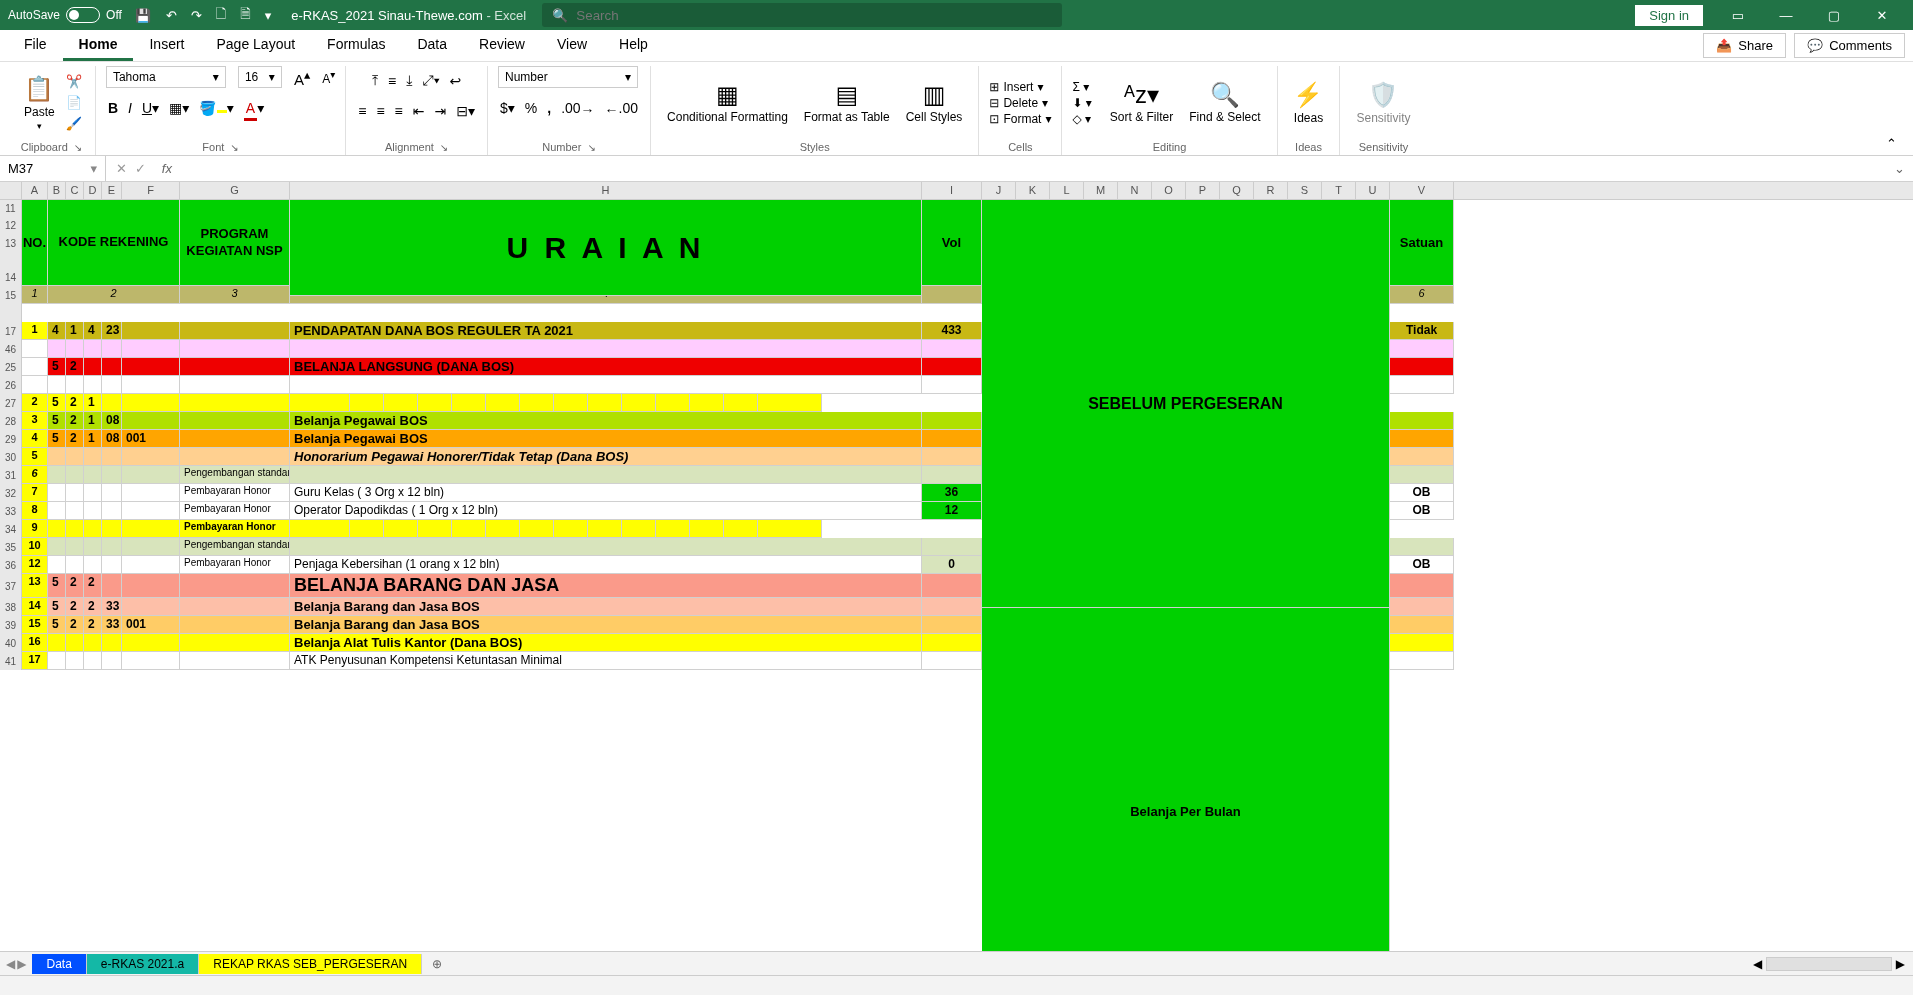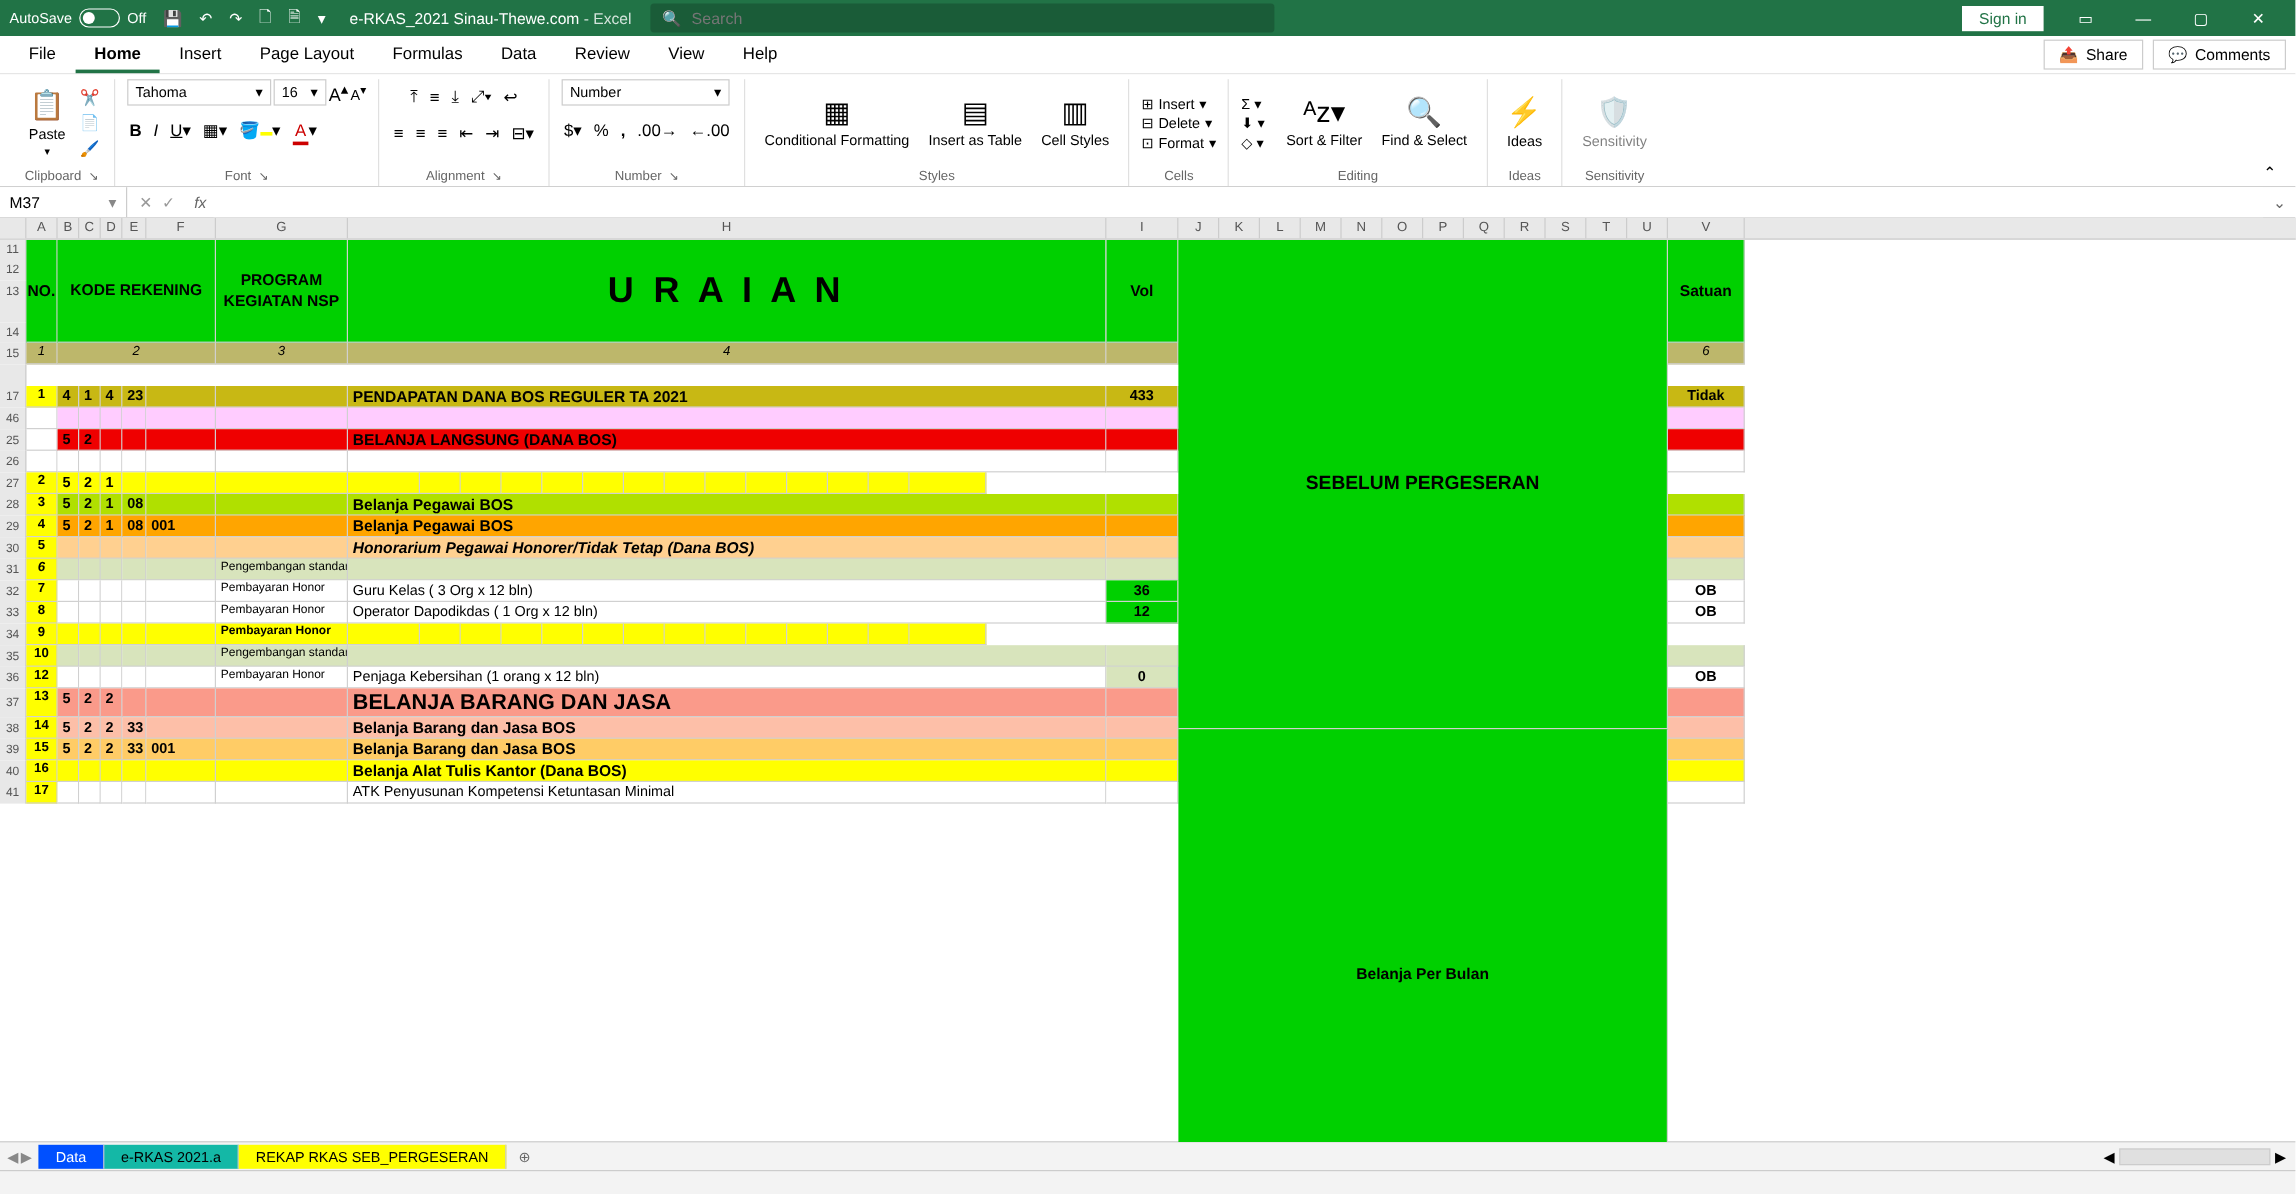--- a/index.html
+++ b/index.html
@@ -24,21 +24,21 @@
 .ribbon-tabs .right-actions .act{border:1px solid #ccc;padding:4px 12px;font-size:13px;display:flex;align-items:center;gap:6px;cursor:pointer}
 .ribbon{background:#fff;height:94px;display:flex;border-bottom:1px solid #d0d0d0;padding:4px 8px 0}
 .ribbon-group{border-right:1px solid #e0e0e0;padding:0 10px;display:flex;flex-direction:column}
 .ribbon-group:last-child{border-right:none}
 .ribbon-group-content{flex:1;display:flex;align-items:center;gap:4px}
 .ribbon-group-label{text-align:center;font-size:11px;color:#666;padding:2px 0;display:flex;justify-content:center;align-items:center;gap:6px}
 .big-btn{display:flex;flex-direction:column;align-items:center;justify-content:center;gap:2px;padding:4px 6px;cursor:pointer;font-size:12px}
 .big-btn .icon{font-size:24px}
 .small-btns{display:flex;flex-direction:column;gap:2px}
 .small-btns span{cursor:pointer;padding:2px}
-.font-row{display:flex;gap:2px;align-items:center}
+.font-row{display:flex;gap:12px;align-items:center}
 .font-name{border:1px solid #ccc;height:22px;width:120px;padding:0 6px;display:flex;align-items:center;font-size:12px}
 .font-size{border:1px solid #ccc;height:22px;width:44px;padding:0 6px;display:flex;align-items:center;font-size:12px}
 .icon-row{display:flex;gap:6px;margin-top:4px;align-items:center}
 .icon-row span{cursor:pointer;padding:2px;font-size:14px}
 .num-fmt{border:1px solid #ccc;height:22px;width:140px;padding:0 6px;display:flex;align-items:center;font-size:12px}
 .cells-col{display:flex;flex-direction:column;gap:2px;font-size:12px}
 .cells-col div{display:flex;align-items:center;gap:4px;cursor:pointer}
 .dialog-launcher{font-size:10px;color:#666;cursor:pointer}
 .collapse-ribbon{margin-left:auto;padding:4px 8px;cursor:pointer;align-self:flex-end}
 .namebox-bar{height:26px;display:flex;align-items:center;border-bottom:1px solid #d0d0d0;background:#fff}
@@ -233,21 +233,21 @@
       </div>
   </div>
   <div class="ribbon-group">
     <div class="ribbon-group-content">
       <div class="big-btn">
           <span class="icon">▦</span>
           <span style="text-align:center;line-height:1.1">Conditional Formatting</span>
         </div>
       <div class="big-btn">
           <span class="icon">▤</span>
-          <span style="text-align:center;line-height:1.1">Insert as Table</span>
+          <span style="text-align:center;line-height:1.1">Format as Table</span>
         </div>
       <div class="big-btn">
           <span class="icon">▥</span>
           <span style="text-align:center;line-height:1.1">Cell Styles</span>
         </div>
     </div>
     <div class="ribbon-group-label">
         <span>Styles</span>
       </div>
   </div>
@@ -353,21 +353,21 @@
         <div style="width: 22px; flex: 0 0 22px; display: flex; flex-direction: column;">
           <div class="rowhdr" style="flex: 1 1 0%;">11</div>
           <div class="rowhdr" style="flex: 1 1 0%;">12</div>
           <div class="rowhdr" style="flex: 1 1 0%;">13</div>
           <div class="rowhdr" style="flex: 1 1 0%;"></div>
           <div class="rowhdr" style="flex: 1 1 0%;">14</div>
         </div>
         <div class="cell green-hdr" style="width: 26px; flex: 0 0 26px; height: 86px; font-size: 13px;">NO.</div>
         <div class="cell green-hdr" style="width: 132px; flex: 0 0 132px; height: 86px; font-size: 13px; line-height: 1.3;">KODE REKENING</div>
         <div class="cell green-hdr" style="width: 110px; flex: 0 0 110px; height: 86px; white-space: normal; font-size: 13px; line-height: 1.3;">PROGRAM KEGIATAN NSP</div>
-        <div class="cell green-hdr" style="width: 632px; flex: 0 0 632px; height: 86px; font-size: 30px; letter-spacing: 4px; position: relative;">U R A I A N</div>
+        <div class="cell green-hdr" style="width: 632px; flex: 0 0 632px; height: 96px; font-size: 30px; letter-spacing: 4px; position: relative;">U R A I A N</div>
         <div class="cell green-hdr" style="width: 60px; flex: 0 0 60px; height: 86px; font-size: 13px;">Vol</div>
         <div style="display: flex; flex-direction: column; width: 408px; flex: 0 0 408px;">
           <div class="cell green-hdr" style="width: 408px; flex: 0 0 408px; height: 22px; font-size: 16px;">SEBELUM PERGESERAN</div>
           <div class="cell green-hdr" style="width: 408px; flex: 0 0 408px; height: 18px; font-size: 13px;">Belanja Per Bulan</div>
         </div>
         <div class="cell green-hdr" style="width: 64px; flex: 0 0 64px; height: 86px; font-size: 13px;">Satuan</div>
       </div>
       <div class="row">
         <div class="rowhdr">15</div>
         <div class="cell ital-row" style="width: 26px; flex: 0 0 26px;">1</div>

